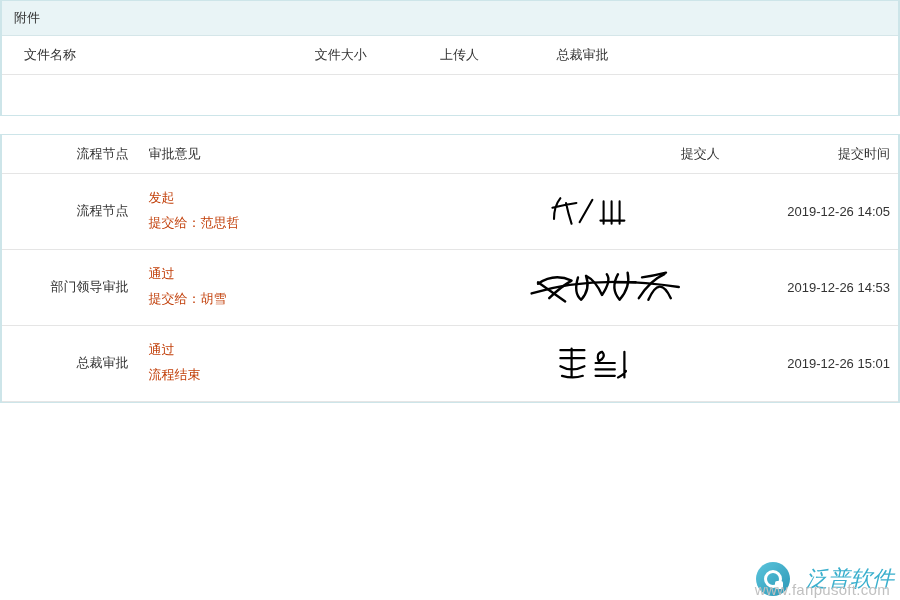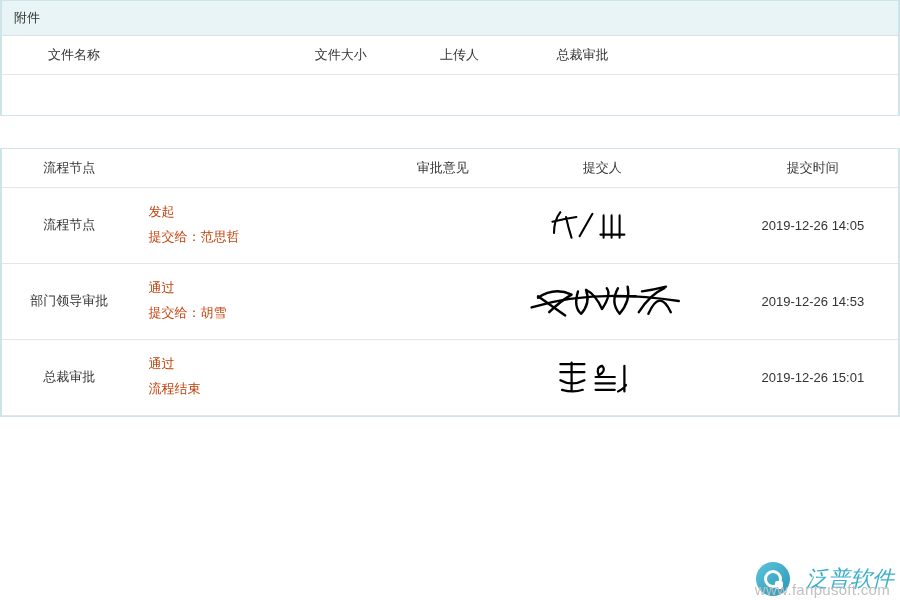--- a/index.html
+++ b/index.html
@@ -1,29 +1,29 @@
 <!DOCTYPE html>
 <html><head>
   <meta charset="utf-8">
   <style>
     * { margin: 0; padding: 0; box-sizing: border-box; }
     body { font-family: "Microsoft YaHei", Arial, sans-serif; font-size: 13px; color: #333; background: #fff; width: 900px; height: 600px; position: relative; overflow: hidden; }
-    .panel { border: 1px solid #cde5e9; border-left: 2px solid #cde5e9; border-right: 2px solid #cde5e9; margin-bottom: 32px; }
+    .panel { border: 1px solid #cde5e9; border-left: 2px solid #cde5e9; border-right: 2px solid #cde5e9; margin-bottom: 18px; }
     .panel-header { background: #e9f4f6; padding: 8px 12px; font-size: 13px; border-bottom: 1px solid #d5e6e9; }
     table { width: 100%; border-collapse: collapse; }
     th, td { border-bottom: 1px solid #e5e5e5; padding: 10px 8px; font-weight: normal; font-size: 13px; }
     th { text-align: left; }
 
-    .attach-table th:nth-child(1) { width: 34%; padding-left: 46px; }
+    .attach-table th:nth-child(1) { width: 34%; padding-left: 22px; }
     .attach-table th:nth-child(2) { width: 14%; }
     .attach-table th:nth-child(3) { width: 13%; }
     .attach-table th:nth-child(4) { width: 19%; }
     .attach-empty td { height: 40px; }
 
-    .approval-table th, .approval-table td { text-align: center; }
+    .approval-table th, .approval-table td { text-align: right; }
     .approval-table th:nth-child(1), .approval-table td:nth-child(1) { width: 15%; }
     .approval-table th:nth-child(2), .approval-table td:nth-child(2) { width: 38%; text-align: left; padding-left: 12px; }
     .approval-table th:nth-child(3), .approval-table td:nth-child(3) { width: 28%; }
     .approval-table th:nth-child(4), .approval-table td:nth-child(4) { width: 19%; }
     .approval-table td { height: 68px; vertical-align: middle; }
     .opinion-line { color: #c2410c; line-height: 1.9; }
     .sig-wrap { display: flex; justify-content: center; align-items: center; height: 55px; }
     .sig-wrap svg { height: 48px; }
 
     .watermark { position: absolute; right: 6px; bottom: 4px; display: flex; align-items: center; gap: 16px; opacity: 0.92; }
@@ -55,21 +55,21 @@
         </tr>
     </tbody>
   </table>
 </div>
 
 <div class="panel">
   <table class="approval-table">
     <thead>
       <tr>
         <th>流程节点</th>
-        <th style="text-align:right;">审批意见</th>
+        <th style="text-align:left;">审批意见</th>
         <th>提交人</th>
         <th>提交时间</th>
       </tr>
     </thead>
     <tbody>
       <tr>
         <td>流程节点</td>
         <td>
           <div class="opinion-line">发起</div>
           <div class="opinion-line"><span>提交给：</span><span>范思哲</span></div>

